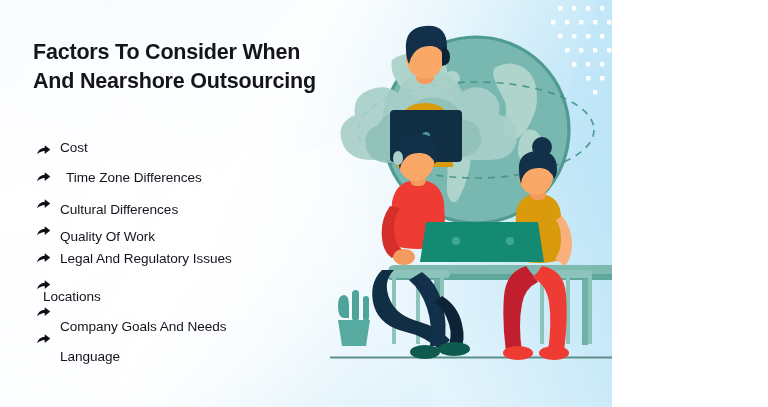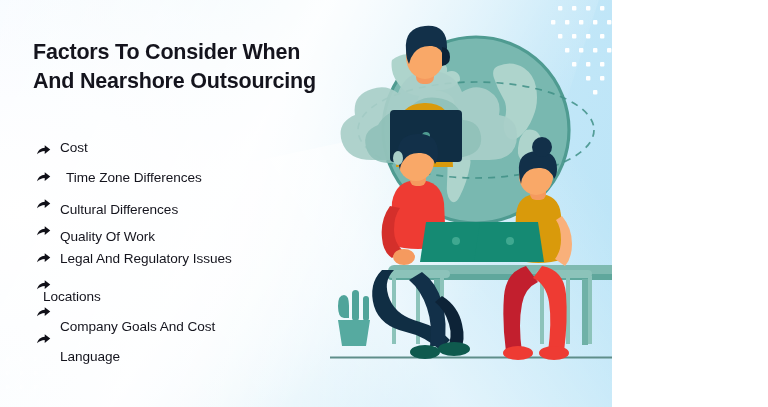--- a/index.html
+++ b/index.html
@@ -285,21 +285,21 @@
             </svg>
           </span>
           <span class="bullet-label" style="position: absolute; left: 10px; top: 251px;">Locations</span>
         </li>
         <li class="bullet-row" style="position: absolute; left: 0px; top: 0px; height: 0px;">
           <span class="bullet-arrow" style="position: absolute; left: 3px; top: 267px;">
             <svg viewBox="0 0 16 16" width="15" height="15" aria-hidden="true">
               <path fill="currentColor" d="M1.2 12.0c1.0-4.2 4.0-6.6 8.1-6.9V2.3L15.2 7.0 9.3 11.6V8.6c-3.2 0.1-5.6 1.3-8.1 3.4z"></path>
             </svg>
           </span>
-          <span class="bullet-label" style="position: absolute; left: 27px; top: 281px;">Company Goals And Cost</span>
+          <span class="bullet-label" style="position: absolute; left: 27px; top: 281px;">Company Goals And Needs</span>
         </li>
         <li class="bullet-row" style="position: absolute; left: 0px; top: 0px; height: 0px;">
           <span class="bullet-arrow" style="position: absolute; left: 3px; top: 294px;">
             <svg viewBox="0 0 16 16" width="15" height="15" aria-hidden="true">
               <path fill="currentColor" d="M1.2 12.0c1.0-4.2 4.0-6.6 8.1-6.9V2.3L15.2 7.0 9.3 11.6V8.6c-3.2 0.1-5.6 1.3-8.1 3.4z"></path>
             </svg>
           </span>
           <span class="bullet-label" style="position: absolute; left: 27px; top: 311px;">Language</span>
         </li>
       </ul>

